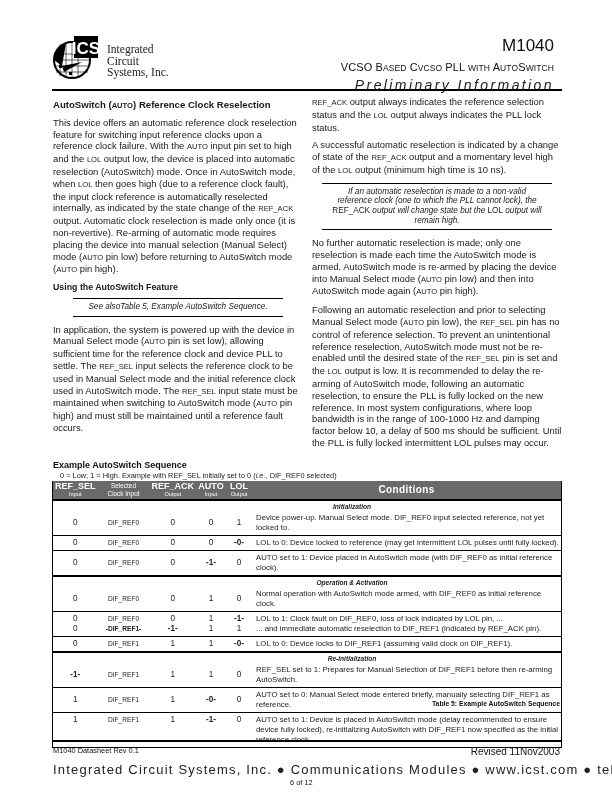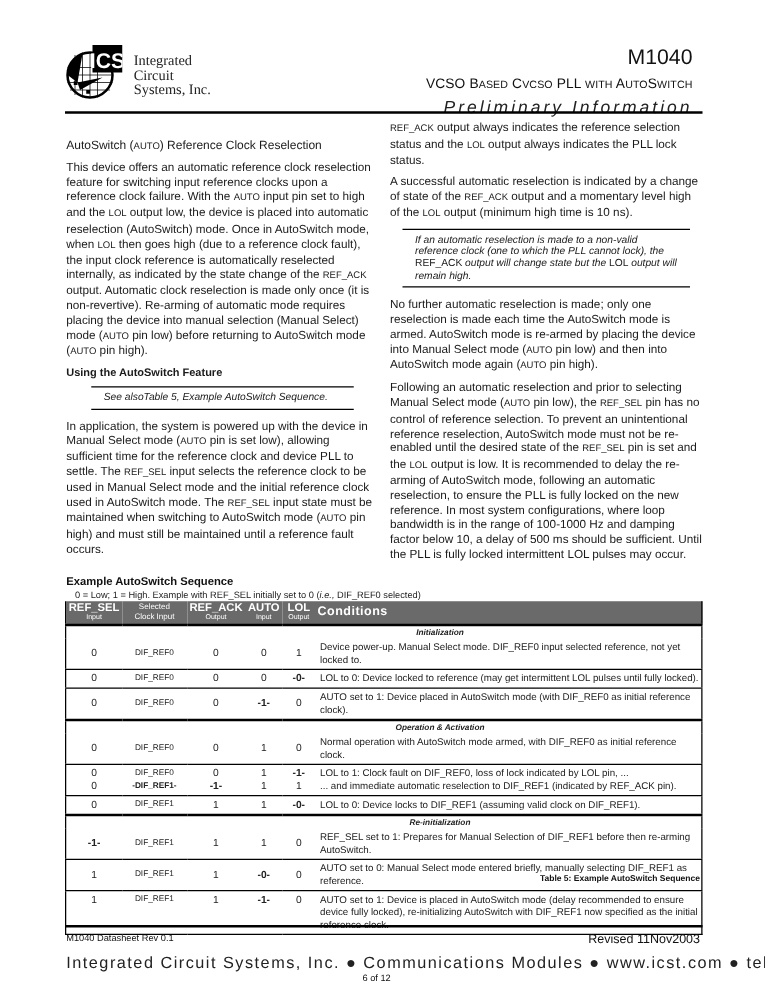--- a/index.html
+++ b/index.html
@@ -14,36 +14,36 @@
   .doc-subtitle { right: 58px; top: 61px; font-size: 11px; color: #111; letter-spacing: 0.1px; }
   .doc-subtitle .sc { font-size: 8.5px; }
   .doc-status { right: 58px; top: 77px; font-size: 14px; font-style: italic; letter-spacing: 2.4px; color: #222; }
   .rule-top { left: 52px; top: 89px; width: 510px; height: 2px; background: #000; }
 
   
   .col { width: 250px; font-size: 9.4px; line-height: 11.8px; color: #1a1a1a; }
   .col-left { left: 53px; top: 96px; }
   .col-right { left: 312px; top: 96px; }
   .col p { margin: 0 0 6px 0; }
-  .col h2 { font-size: 9.6px; font-weight: normal; margin: 15px 0 5px 0; }
+  .col h2 { font-size: 9.6px; font-weight: bold; margin: 3px 0 5px 0; }
   .col h3 { font-size: 8.8px; font-weight: bold; margin: 2px 0 4px 0; }
   .sm { font-size: 7.6px; }
   .note { border-top: 1.2px solid #000; border-bottom: 1.2px solid #000; margin: 4px 10px 7px 10px; padding: 3px 10px 4px 10px;
-          font-style: italic; font-size: 8.2px; line-height: 9.6px; }
+          font-style: italic; font-size: 8.2px; line-height: 9.6px; text-align: center; }
   .note.center { margin: 4px 20px 7px 20px; }
 
   
   .tbl-title { left: 53px; top: 460px; font-size: 9px; font-weight: bold; }
   .tbl-sub { left: 60px; top: 471px; font-size: 7.4px; color: #222; }
   .tbl-sub i { font-style: italic; }
   table.seq { position: absolute; left: 52px; top: 481px; width: 510px; border-collapse: collapse; font-size: 8.2px; color: #222; }
   table.seq th { background: #6a6a6a; color: #fff; font-weight: bold; padding: 1px 2px 1px 2px; text-align: center; line-height: 8px; vertical-align: top; }
   table.seq th .main { font-size: 9px; display: block; }
   table.seq th .subl { font-size: 5.6px; font-weight: normal; display: block; }
-  table.seq th.cond { text-align: left; font-size: 10px; letter-spacing: 0.4px; vertical-align: middle; }
+  table.seq th.cond { text-align: center; font-size: 10px; letter-spacing: 0.4px; vertical-align: middle; }
   table.seq td { padding: 2px 2px; text-align: center; border-top: 1px solid #000; line-height: 10px; }
   table.seq td.clk { font-size: 6.6px; }
   table.seq td.cond { text-align: left; padding-left: 4px; font-size: 7.8px; }
   table.seq tr.sect td { border-top: 2px solid #000; font-style: italic; font-weight: bold; font-size: 6.6px; text-align: center; padding: 2px 0 0 90px; line-height: 8px; }
   table.seq tr.nb td { border-top: none; }
   table.seq { border-left: 1px solid #000; border-right: 1px solid #000; border-bottom: 1.5px solid #000; }
   .b { font-weight: bold; }
   .tbl-caption { right: 52px; top: 700px; font-size: 6.8px; font-weight: bold; }
 
   

